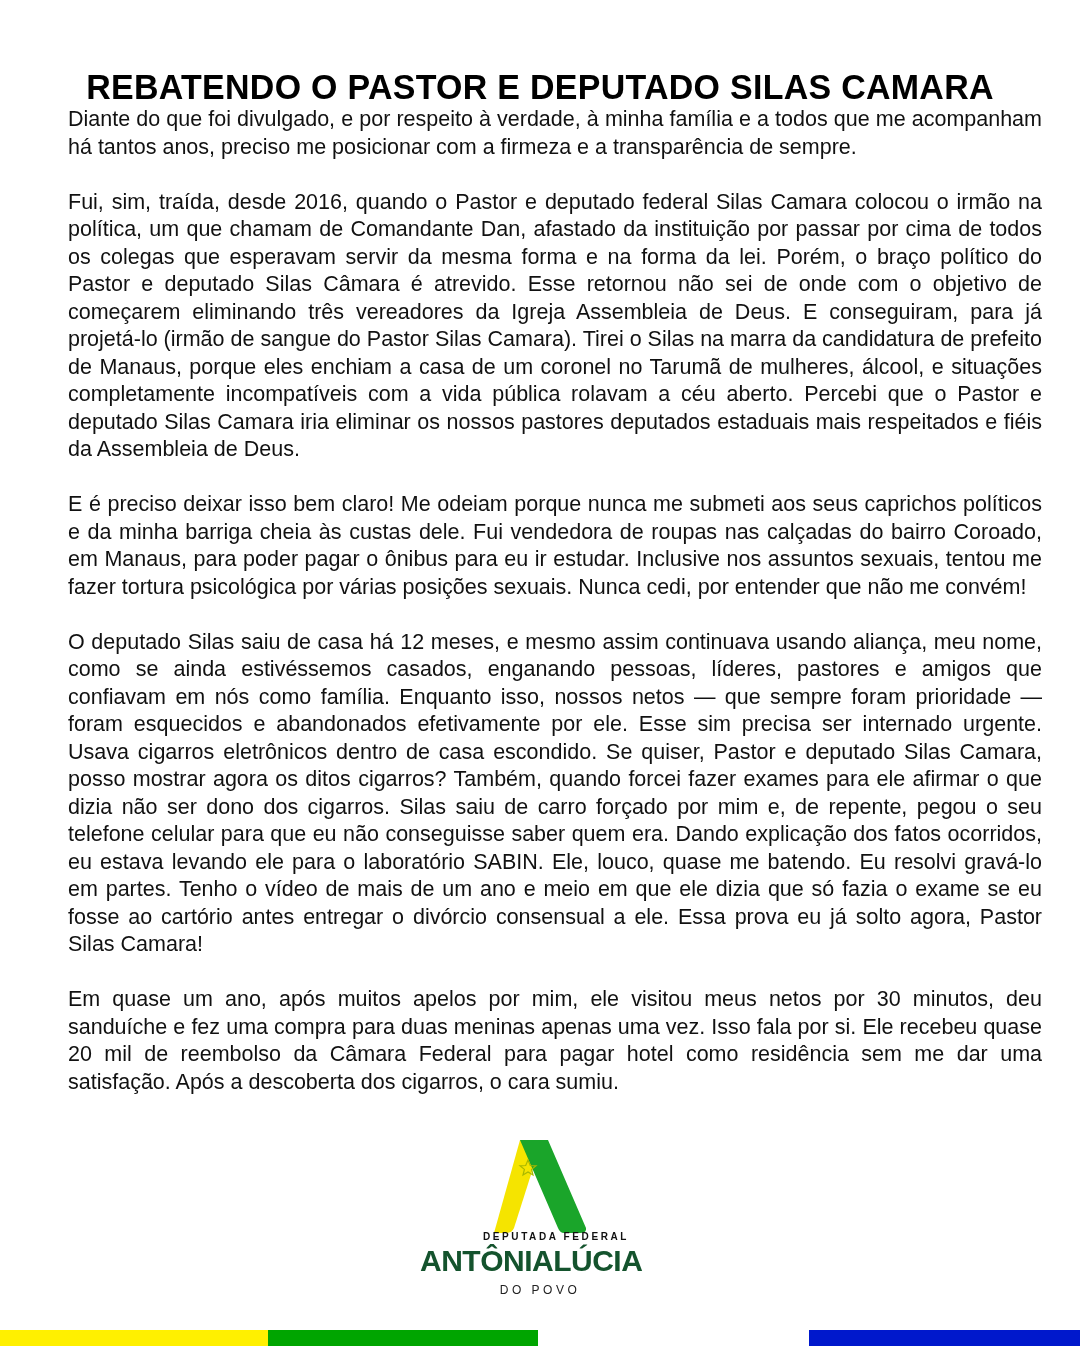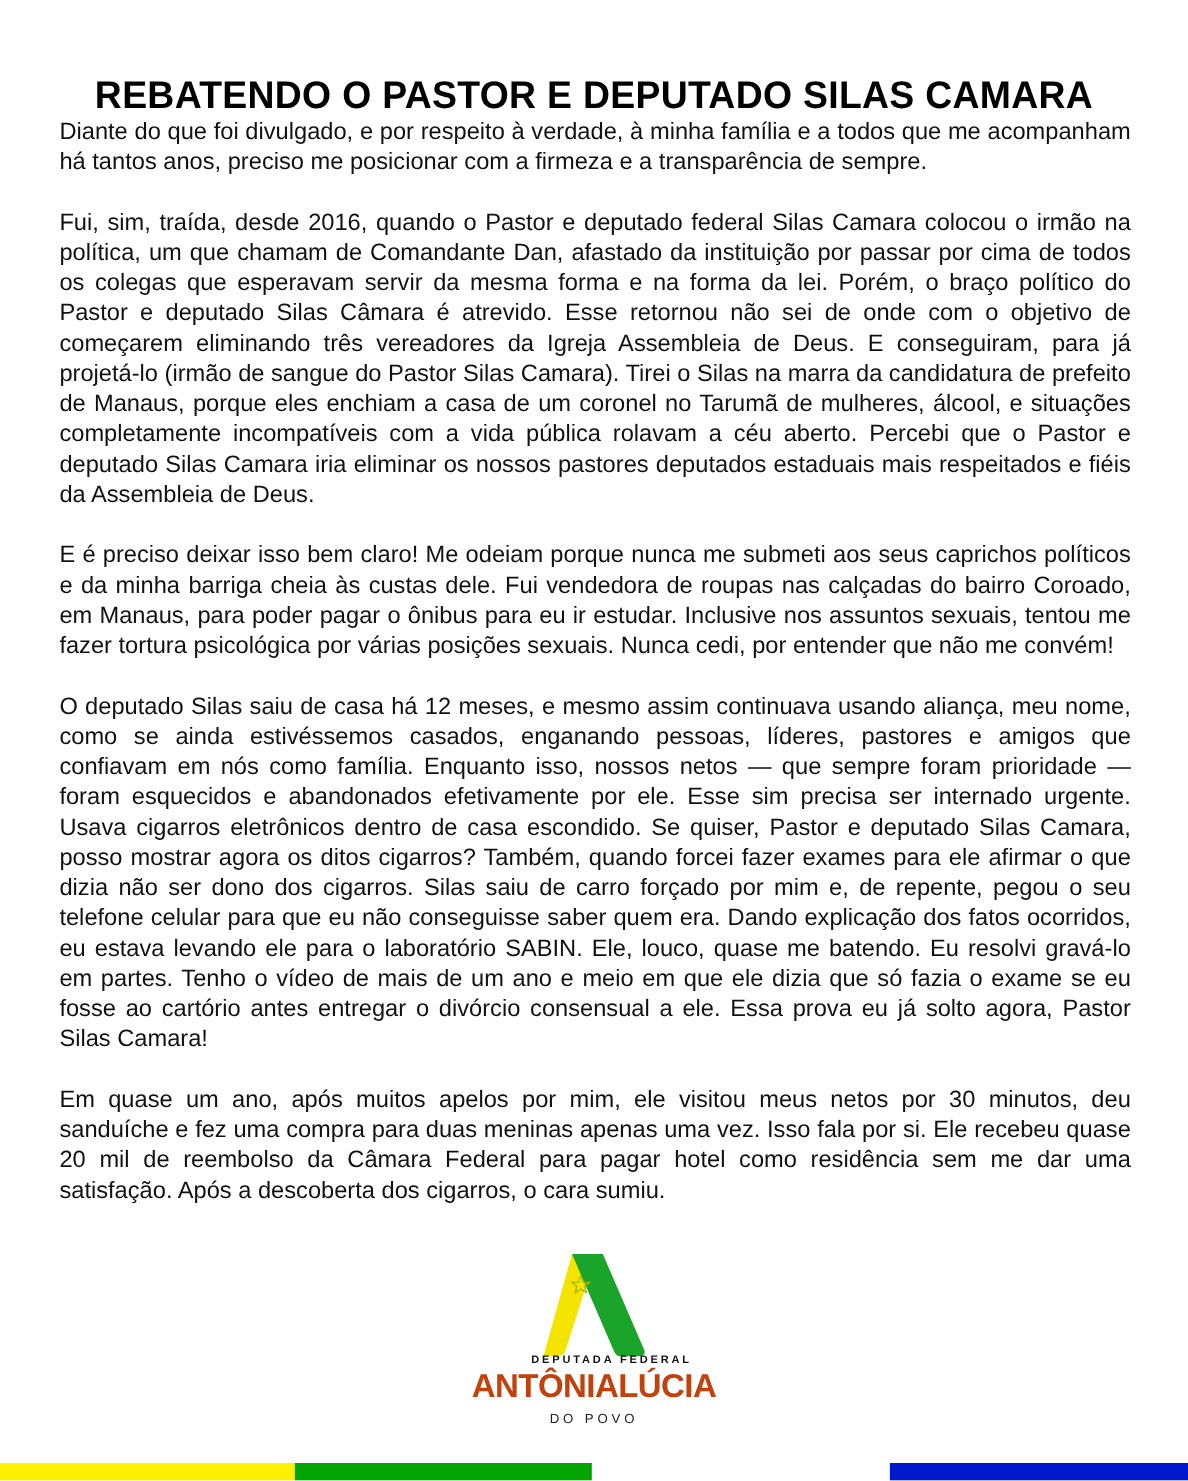--- a/index.html
+++ b/index.html
@@ -4,36 +4,36 @@
   <style>
     html, body { margin: 0; padding: 0; background: #ffffff; }
     body { width: 1080px; height: 1346px; position: relative; overflow: hidden; }
     .title {
       position: absolute; left: 0; top: 42px; width: 1080px; text-align: center;
       font-family: "Liberation Sans", sans-serif; font-weight: 700;
       font-size: 35px; letter-spacing: 0.3px; color: #000; line-height: 44px;
       transform: scaleX(0.97);
     }
     .body-text {
-      position: absolute; left: 54px; top: 106px; width: 974px;
+      position: absolute; left: 68px; top: 106px; width: 974px;
       font-family: "Liberation Sans", sans-serif; font-size: 21.5px;
       line-height: 27.5px; color: #111; text-align: justify;
     }
     .body-text p { margin: 0 0 27.5px 0; }
     .logo { position: absolute; left: 420px; top: 1138px; width: 240px; height: 170px; }
     .logo-mark { position: absolute; left: 70px; top: 0; width: 100px; height: 96px; }
     .logo-sub {
       position: absolute; left: 16px; top: 93px; width: 240px; text-align: center;
       font-family: "Liberation Sans", sans-serif; font-size: 10px; letter-spacing: 2.6px;
       color: #111; font-weight: 700;
     }
     .logo-name {
-      position: absolute; left: 0; top: 106px; width: 240px; text-align: center;
+      position: absolute; left: 0; top: 106px; width: 240px; 
       font-family: "Liberation Sans", sans-serif; font-weight: 700; font-size: 30px;
-      letter-spacing: -0.5px; color: #c2410c; line-height: 34px;
+      letter-spacing: -0.5px; color: #14532d; line-height: 34px;
     }
     .logo-tag {
       position: absolute; left: 0; top: 145px; width: 240px; text-align: center;
       font-family: "Liberation Sans", sans-serif; font-size: 12px; letter-spacing: 3.5px;
       color: #222;
     }
     .bar { position: absolute; top: 1330px; height: 16px; }
     .bar-yellow { left: 0; width: 268px; }
     .bar-green { left: 268px; width: 270px; }
     .bar-blue { left: 809px; width: 271px; }

